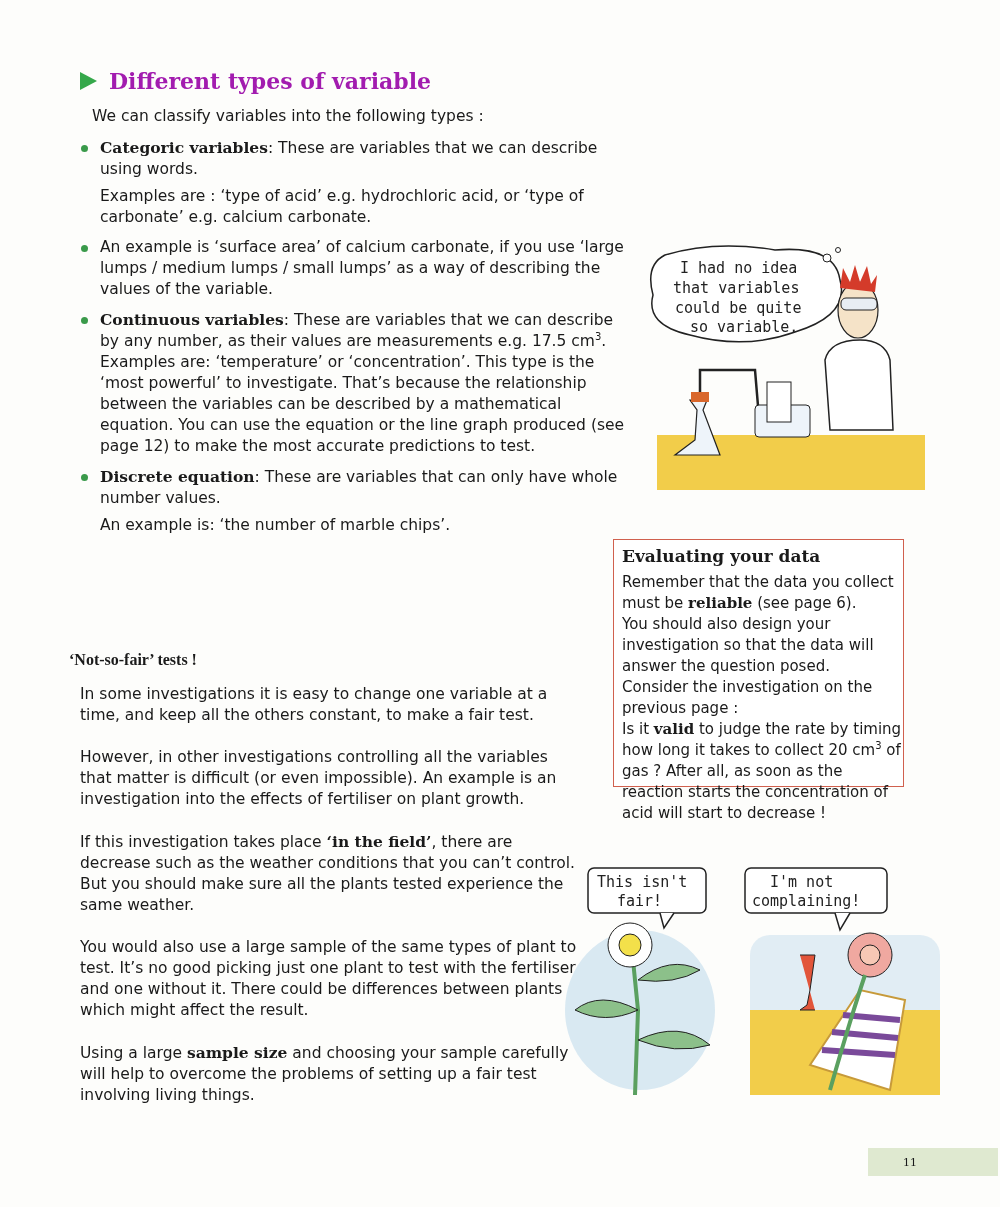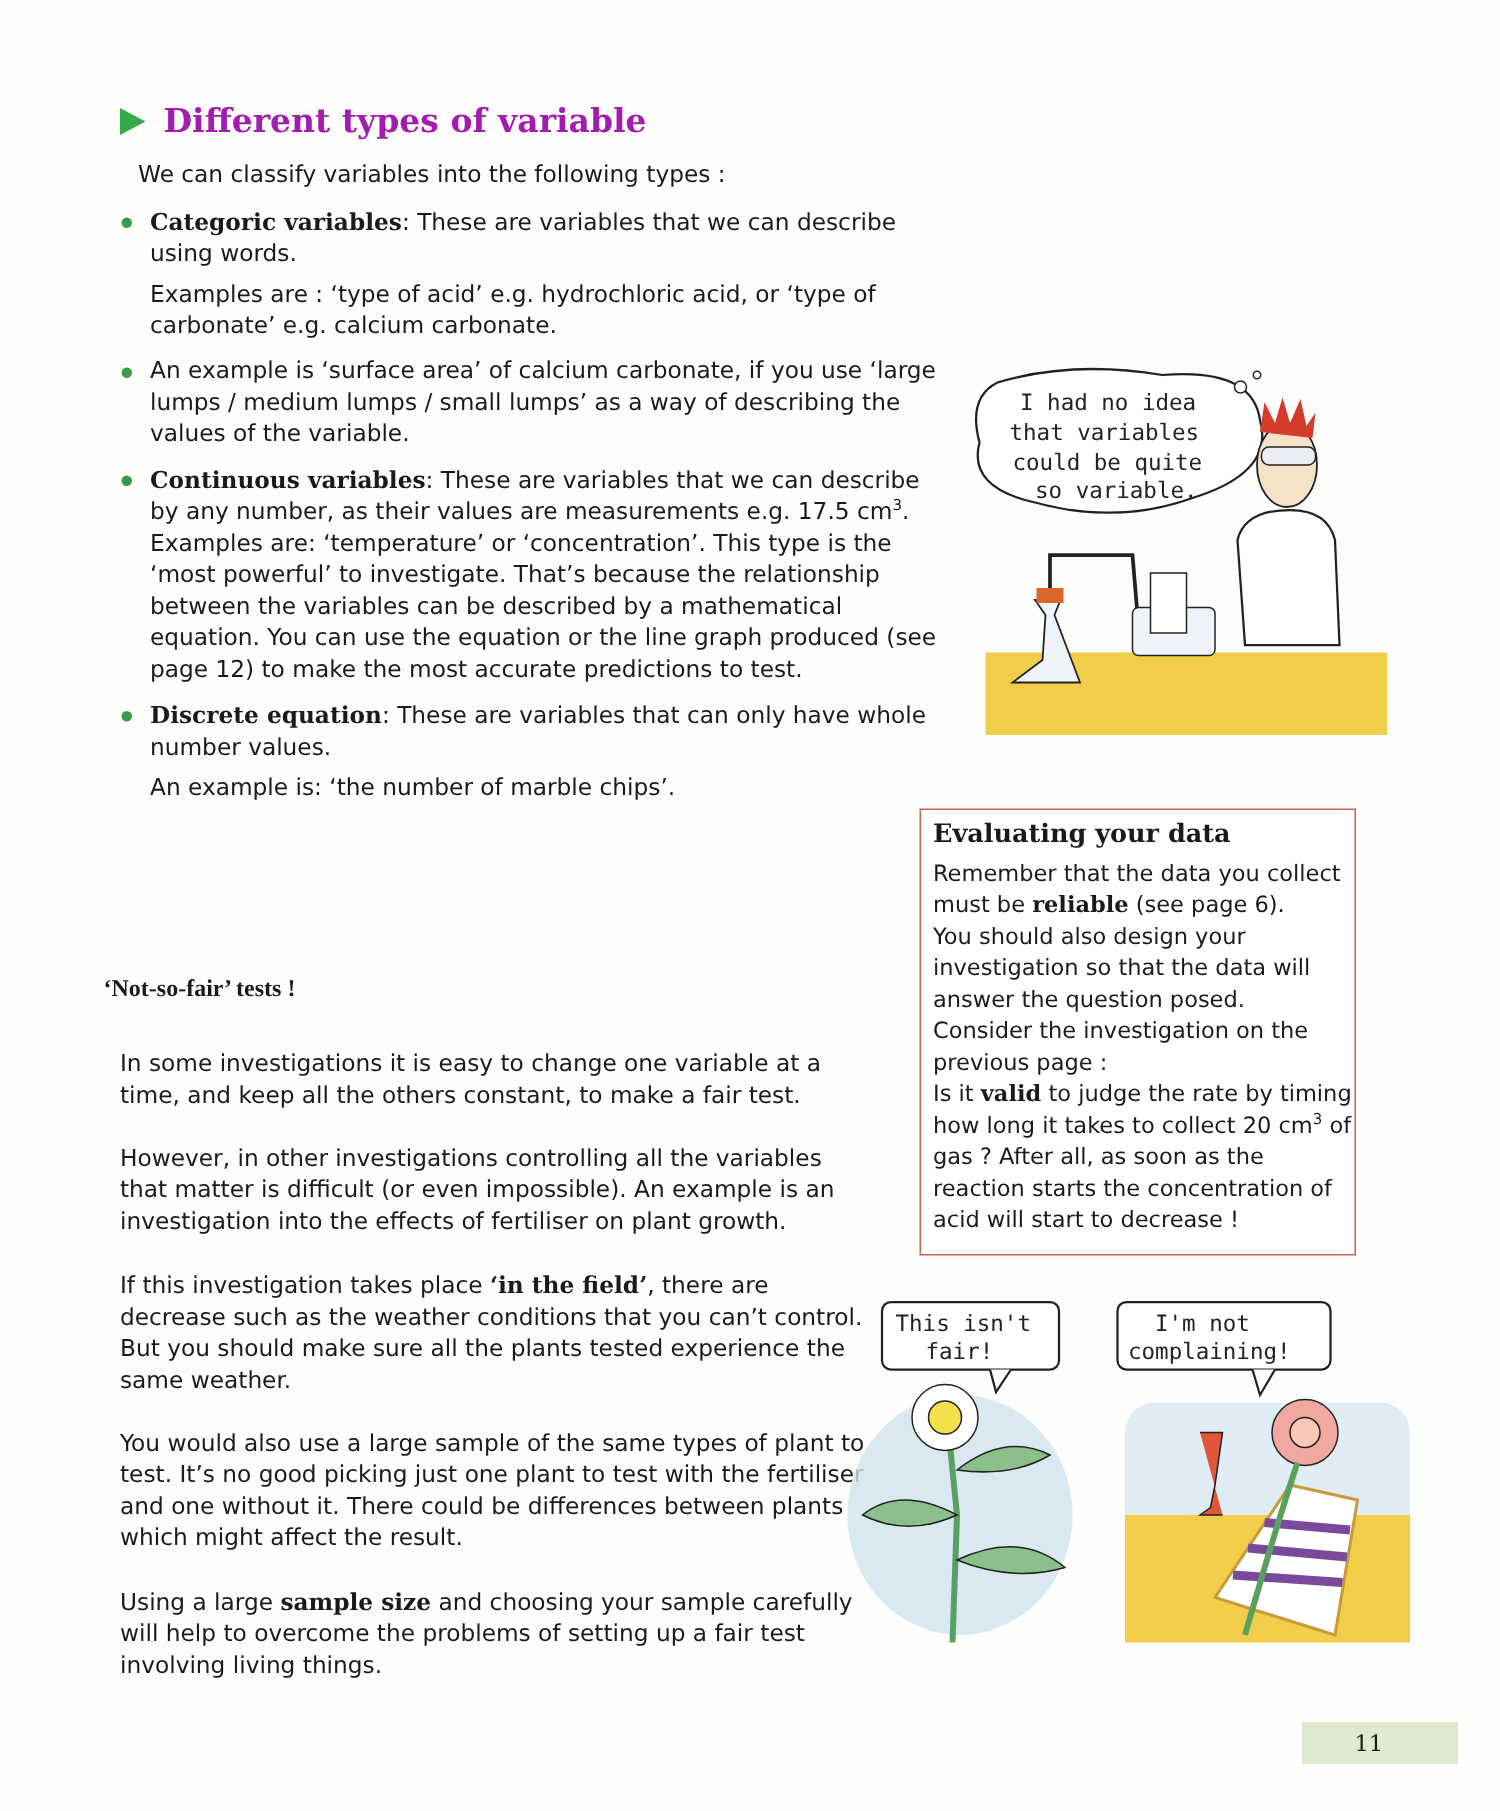--- a/index.html
+++ b/index.html
@@ -23,36 +23,36 @@
   .bullet { position: relative; padding-left: 20px; margin-bottom: 9px; }
   .dot { position: absolute; left: 1px; top: 8px; width: 7px; height: 7px; border-radius: 50%; background: #3a9a4a; }
   .bullet p { margin: 0; }
   .bullet p + p { margin-top: 6px; }
   .b { font-family: "DejaVu Serif", serif; font-weight: bold; }
   sup { font-size: 10px; line-height: 0; }
 
   .h2 { position: absolute; left: 69px; top: 651px; font-family: Liberation Serif, serif; font-weight: bold; font-size: 16px; }
 
   .paras { position: absolute; left: 80px; top: 683px; width: 500px; font-size: 15.5px; line-height: 21px; }
-  .paras p { margin: 16px 0 21px 0; }
+  .paras p { margin: 1px 0 21px 0; }
 
   .box {
-    position: absolute; left: 613px; top: 539px; width: 291px; height: 298px;
+    position: absolute; left: 613px; top: 539px; width: 291px; height: 248px;
     border: 1.5px solid #d0604e; background: #fff; padding: 6px 0 0 8px; box-sizing: border-box;
   }
   .box h3 { margin: 0 0 6px 0; font-family: "DejaVu Serif", serif; font-weight: bold; font-size: 17px; }
   .box .body { font-size: 15px; line-height: 21px; width: 285px; }
   .box .body p { margin: 0; }
 
   .illus { position: absolute; }
   .bubble-text { font-family: "DejaVu Sans Mono", monospace; font-size: 15px; fill: #222; }
 
   .pagenum {
-    position: absolute; left: 868px; top: 1148px; width: 104px; height: 28px;
-    background: #dfe9d0; font-family: "DejaVu Serif", serif; font-size: 15px;
+    position: absolute; left: 868px; top: 1148px; width: 130px; height: 28px;
+    background: #dfe9d0; font-family: "DejaVu Serif", serif; font-size: 11px;
     display: flex; align-items: center; padding-left: 35px; box-sizing: border-box;
   }
 </style>
 </head>
 <body>
 
 <div class="page">
 
   <div class="h1">
     <span class="tri"></span>

